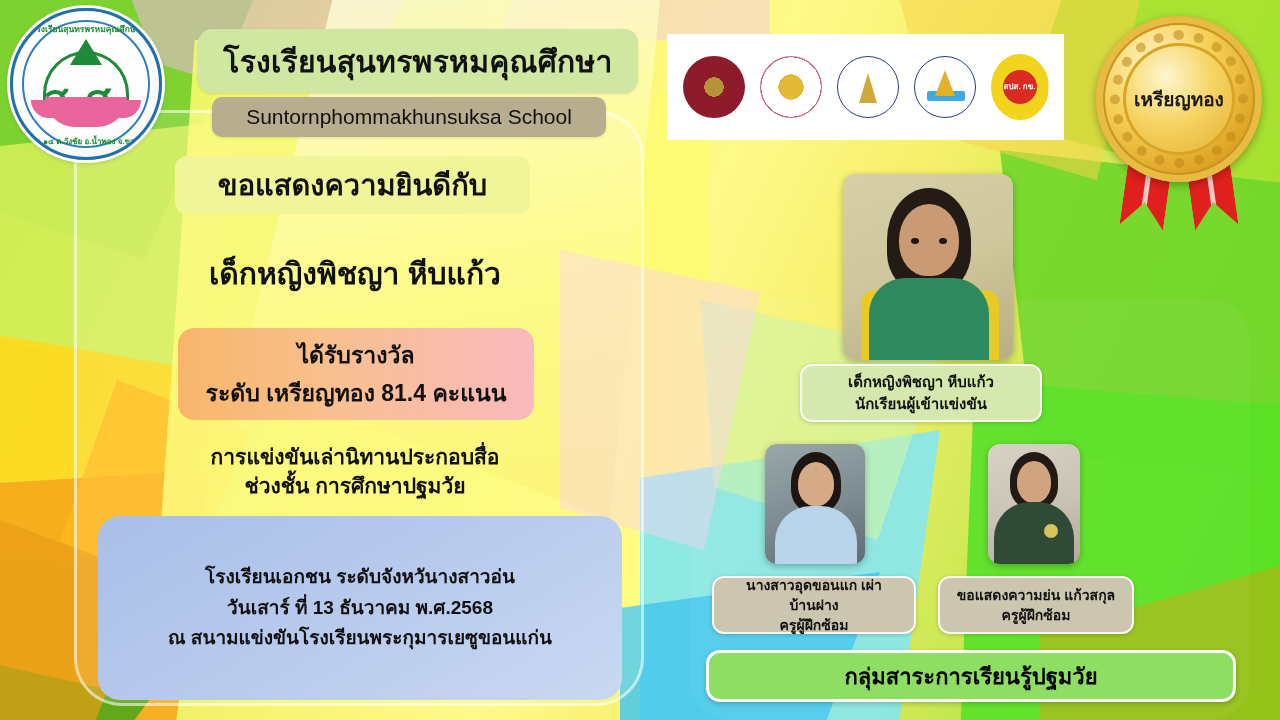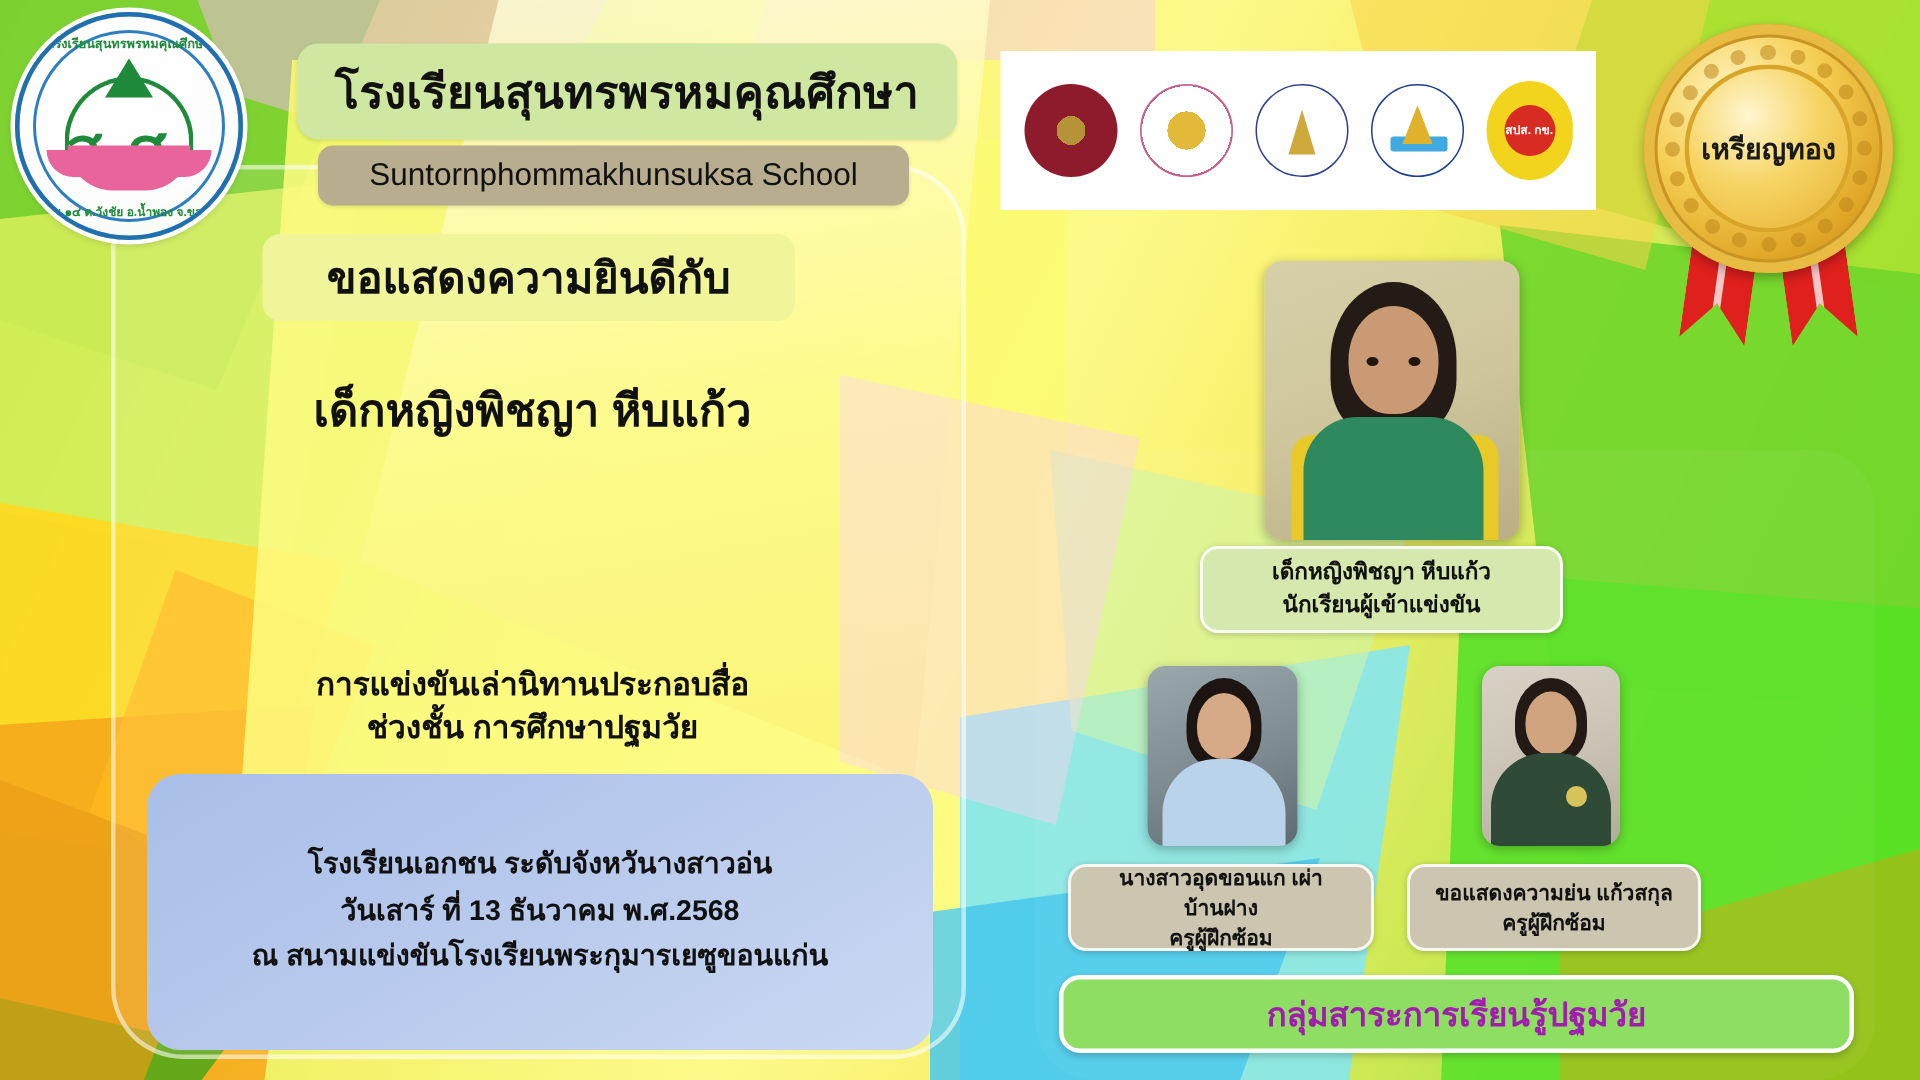--- a/index.html
+++ b/index.html
@@ -289,21 +289,21 @@
   .cap-t1{ left:712px; top:576px; width:204px; height:58px; background:#ccc6b1; }
   .cap-t2{ left:938px; top:576px; width:196px; height:58px; background:#ccc6b1; }
   .cap-t1 div, .cap-t2 div{ font-size:14px; }
 
   .dept-banner {
     position:absolute; left:706px; top:650px; width:530px; height:52px;
     background:#8ede63; border:3px solid #ffffff; border-radius:14px;
     display:flex;align-items:center;justify-content:center;
     box-shadow:0 2px 5px rgba(0,0,0,.2);
   }
-  .dept-banner span{ font-size:22px; font-weight:bold; color:#a21caf;text-align:center; }
+  .dept-banner span{ font-size:22px; font-weight:bold; color:#000000;text-align:center; }
 </style>
 </head>
 <body>
 
 <div id="poster">
 
   <div class="bg-layer bg-base"></div>
   <div class="bg-layer">
     <div class="poly p1"></div>
       <div class="poly p2"></div>
@@ -367,20 +367,24 @@
       </div>
     </div>
   </div>
 
   <div class="congrats-box">
     <span>ขอแสดงความยินดีกับ</span>
   </div>
 
   <div class="student-name">เด็กหญิงพิชญา  หีบแก้ว</div>
 
+  <div class="award-box">
+    <div class="l1">ได้รับรางวัล</div>
+    <div class="l2">ระดับ เหรียญทอง 81.4 คะแนน</div>
+  </div>
 
   <div class="event-lines">
     <div>การแข่งขันเล่านิทานประกอบสื่อ</div>
     <div>ช่วงชั้น การศึกษาปฐมวัย</div>
   </div>
 
   <div class="details-box">
     <div>โรงเรียนเอกชน ระดับจังหวันางสาวอ่น</div>
     <div>วันเสาร์ ที่ 13 ธันวาคม พ.ศ.2568</div>
     <div>ณ สนามแข่งขันโรงเรียนพระกุมารเยซูขอนแก่น</div>

